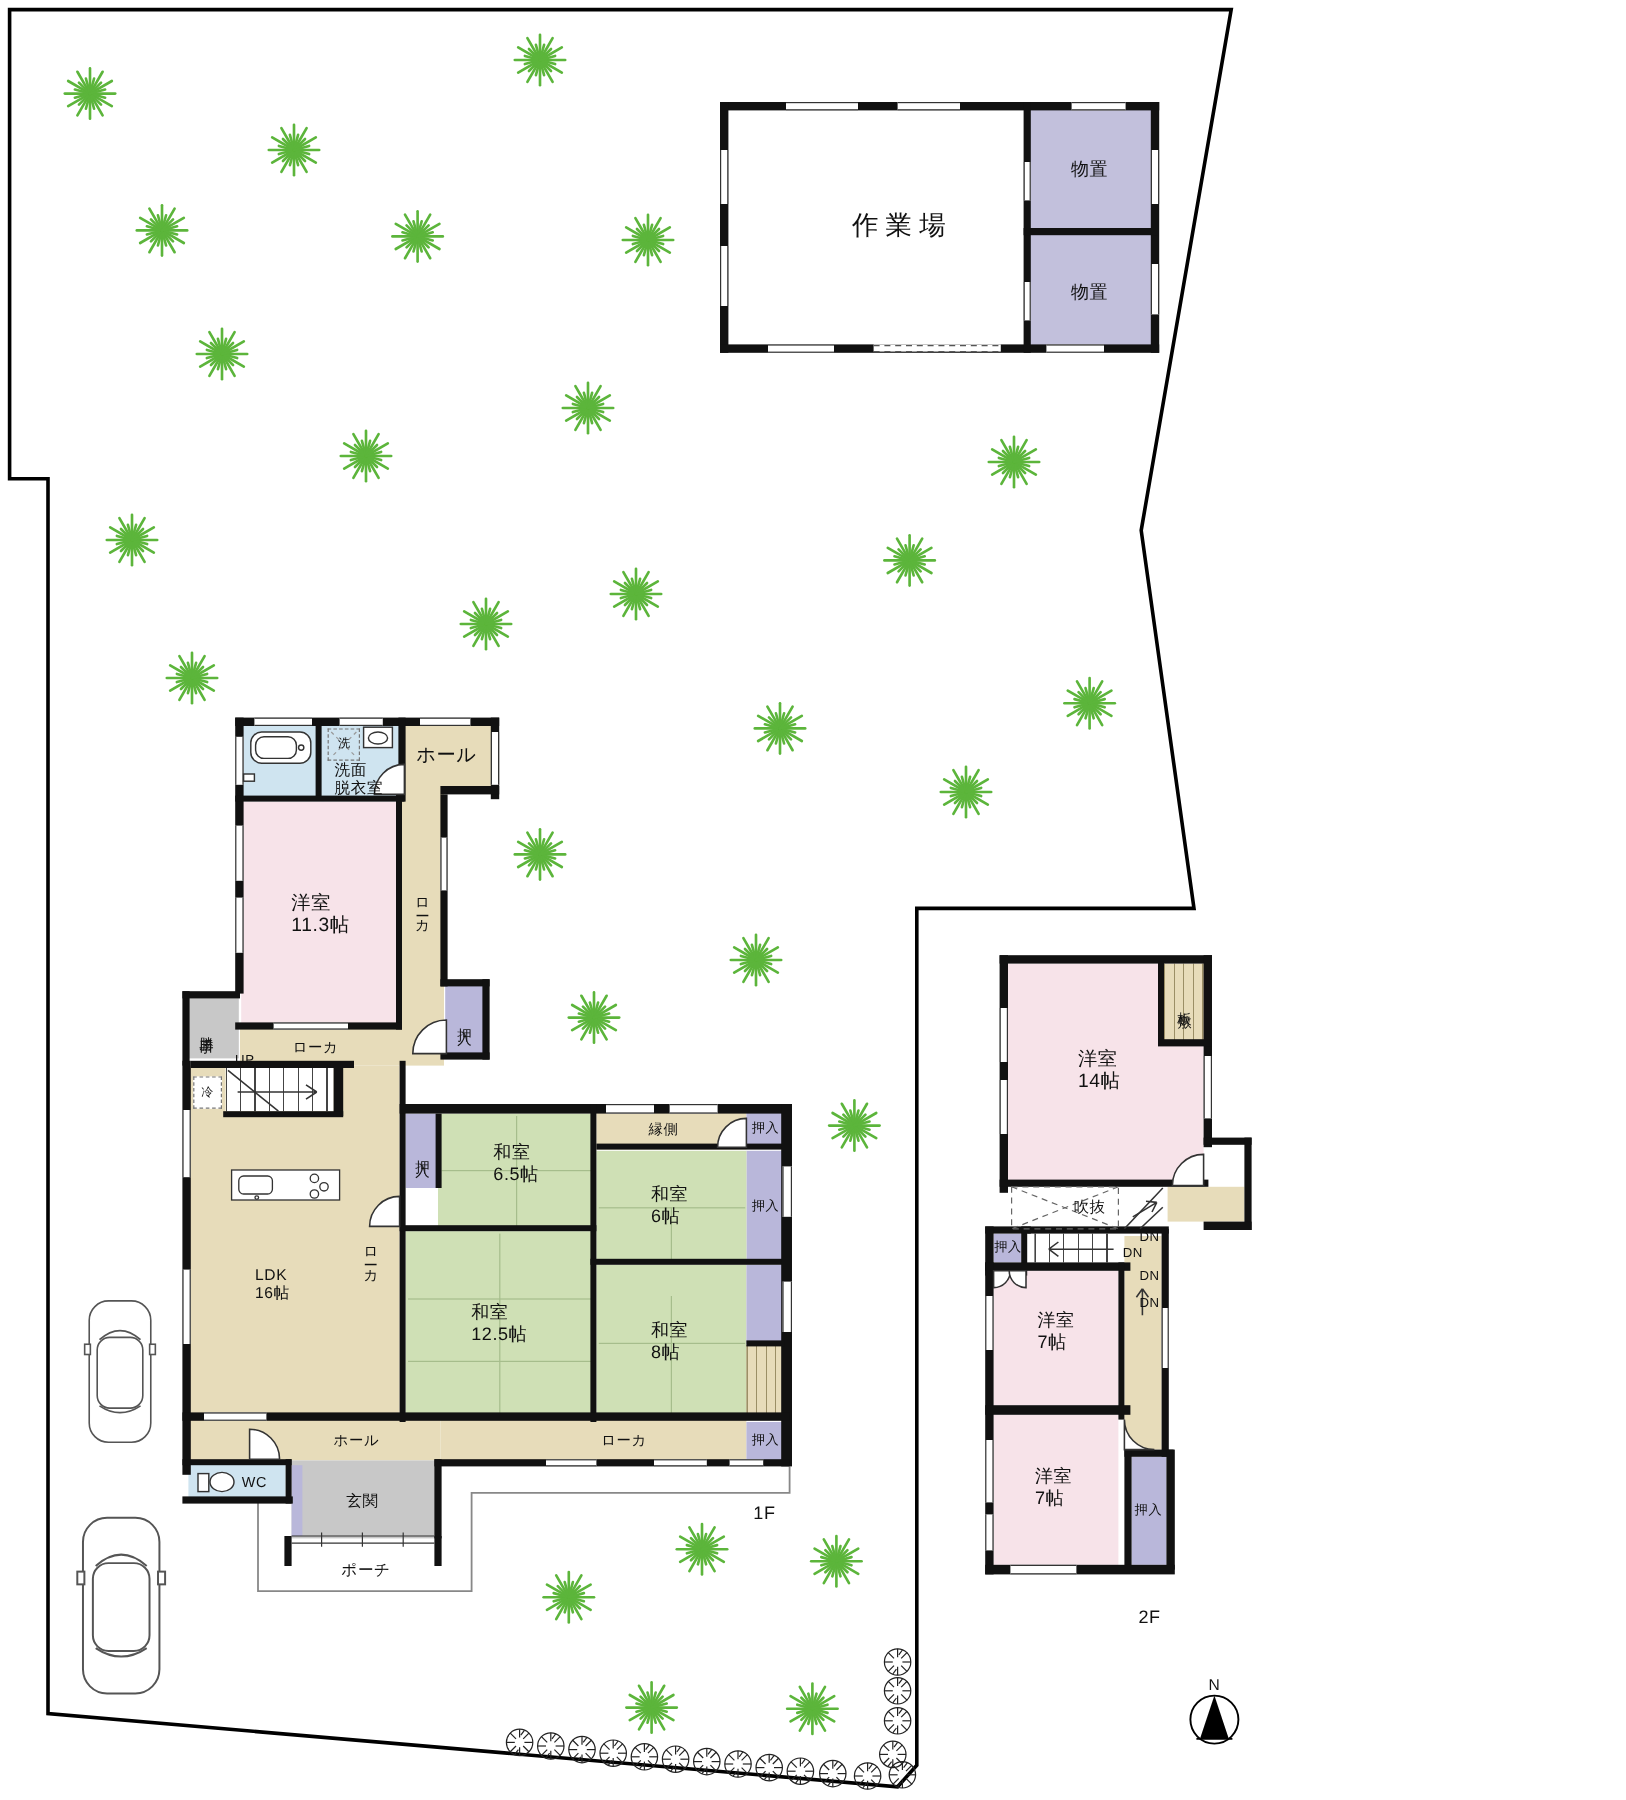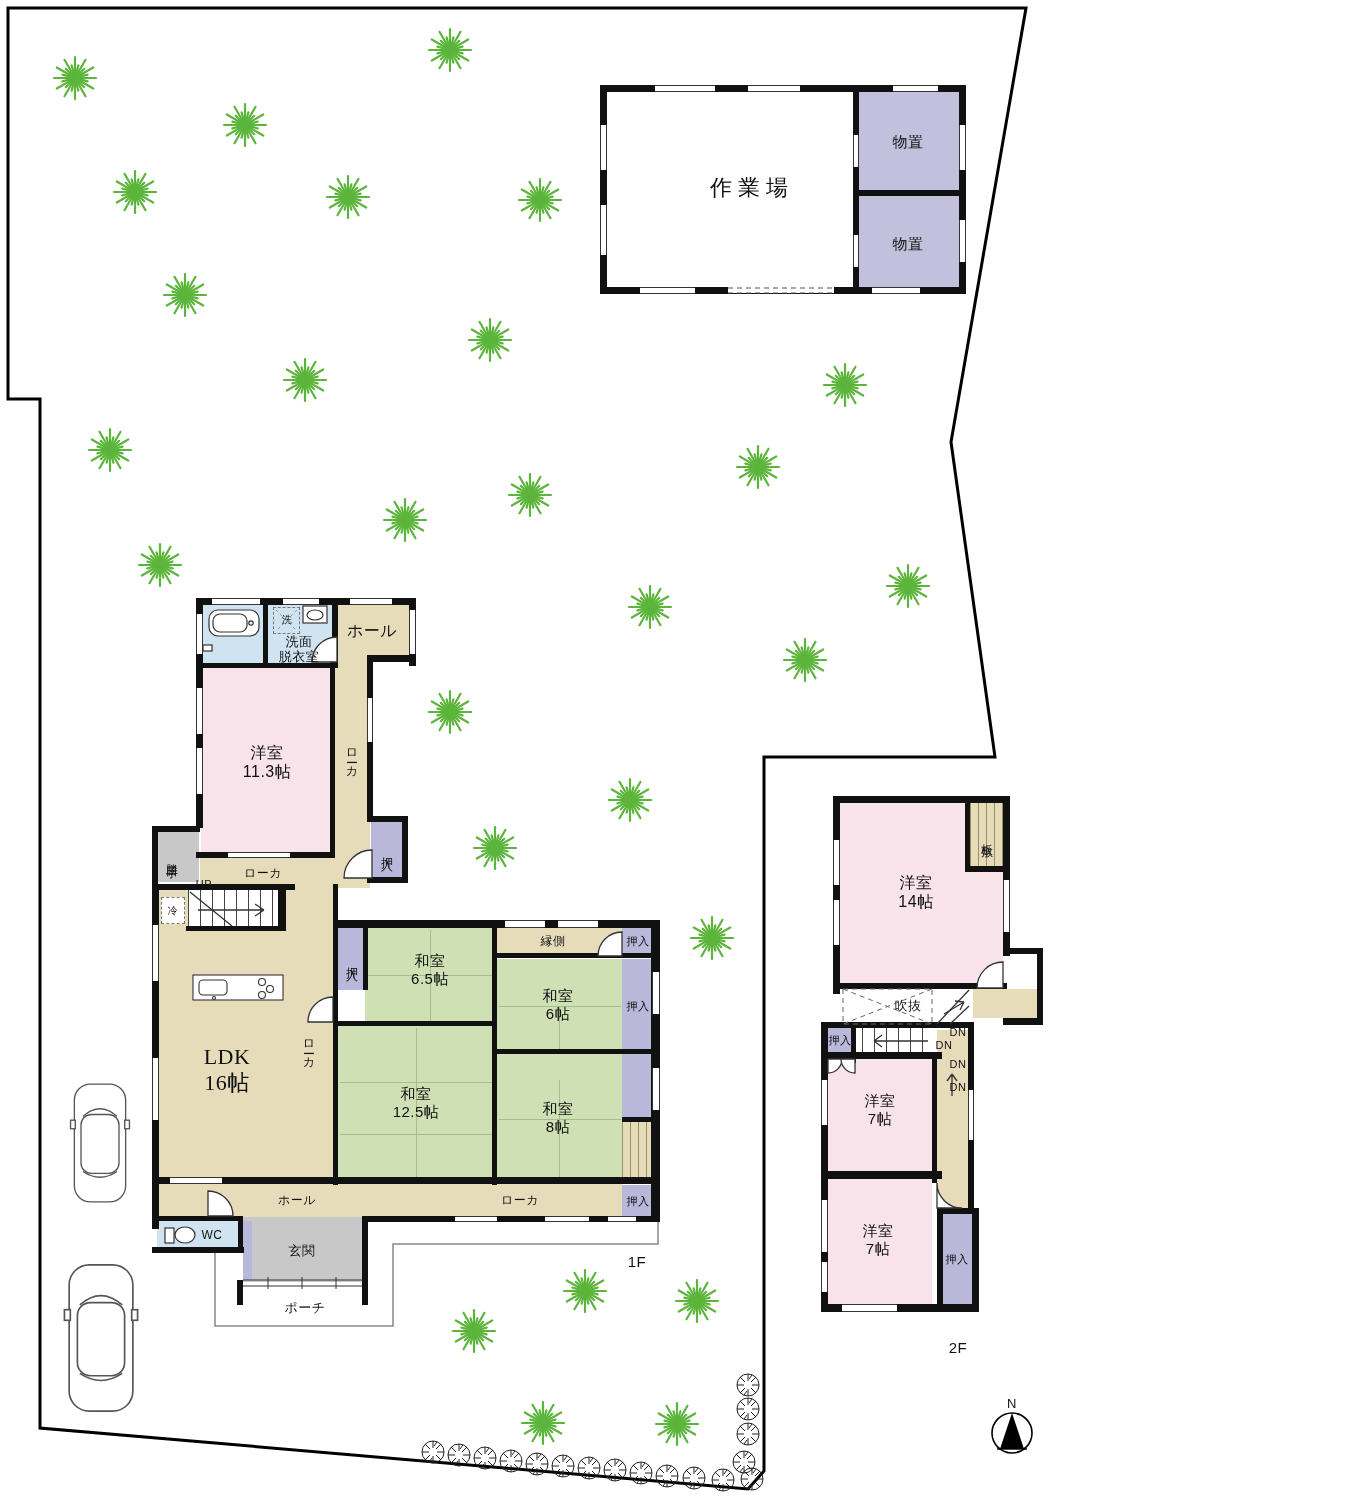--- a/index.html
+++ b/index.html
@@ -5,24 +5,24 @@
   html,body{margin:0;padding:0;background:#fff;}
   #plan{position:relative;width:1355px;height:1500px;background:#fff;overflow:hidden;
         font-family:"Liberation Sans","DejaVu Sans",sans-serif;color:#111;}
   svg.layer{position:absolute;left:0;top:0;width:1355px;height:1500px;pointer-events:none;}
   #bg{z-index:0;} #fg{z-index:4;}
   .fill{position:absolute;z-index:1;}
   .wall{position:absolute;background:#111;z-index:2;}
   .wh{position:absolute;background:#fff;border-top:1.5px solid #333;border-bottom:1.5px solid #333;height:7px;box-sizing:border-box;z-index:3;}
   .wv{position:absolute;background:#fff;border-left:1.5px solid #333;border-right:1.5px solid #333;width:7px;box-sizing:border-box;z-index:3;}
   .lbl{position:absolute;transform:translate(-50%,-50%);z-index:5;font-size:15px;line-height:1.18;
-       white-space:pre-line;text-align:center;letter-spacing:0.5px;}
+       white-space:pre-line;text-align:left;letter-spacing:0.5px;}
   .vt{writing-mode:vertical-rl;letter-spacing:2px;line-height:1;}
   .s10{font-size:10px;} .s11{font-size:11px;} .s12{font-size:12px;} .s13{font-size:13px;}
-  .s16{font-size:16px;} .s17{font-size:22px;font-family:Liberation Serif, serif;} .s22{font-size:22px;letter-spacing:6px;}
+  .s16{font-size:16px;} .s17{font-size:13px;} .s22{font-size:22px;letter-spacing:6px;}
   .dashedbox{position:absolute;border:1px dashed #777;background:#fff;box-sizing:border-box;z-index:3;}
   .treads-v{background-image:repeating-linear-gradient(90deg,#444 0 1px,transparent 1px 12px);}
   .stripes{background-image:repeating-linear-gradient(90deg,#9b8f66 0 1px,transparent 1px 8px);}
   .tat{position:absolute;background:#a6bd8c;z-index:1;}
 </style>
 </head>
 <body>
 
 <div id="plan">
 

